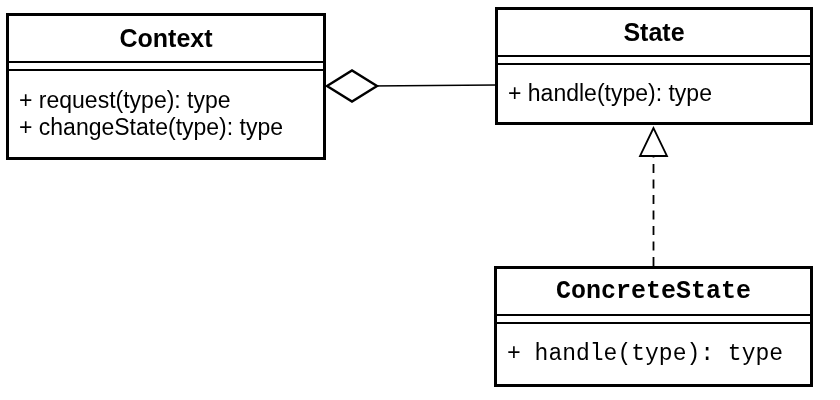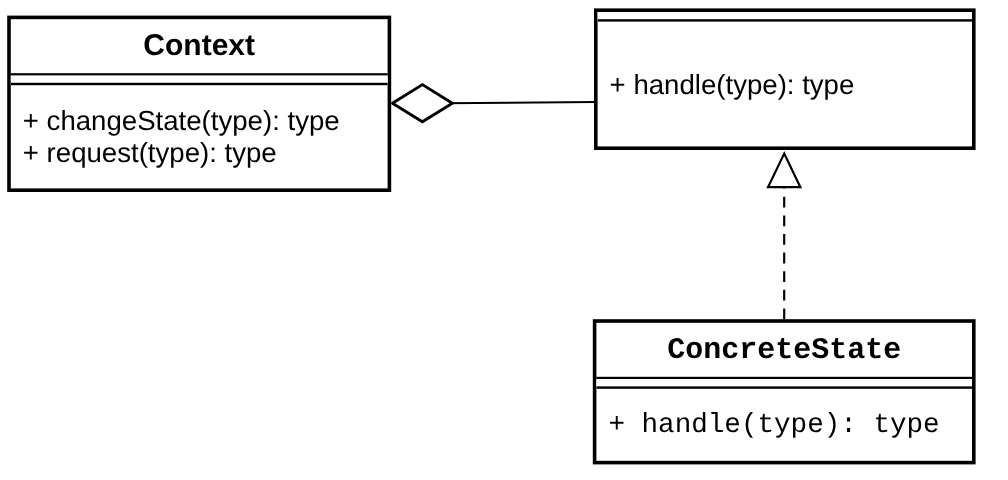--- a/index.html
+++ b/index.html
@@ -71,26 +71,27 @@
     <polygon points="327,86 352,70.5 377,86 352,101.5" fill="#ffffff" stroke="#000000" stroke-width="2.4"></polygon>
 
     <line x1="653.5" y1="266" x2="653.5" y2="157" stroke="#000000" stroke-width="1.8" stroke-dasharray="9 6.5"></line>
     <polygon points="653.5,128 640,156 667,156" fill="#ffffff" stroke="#000000" stroke-width="1.8"></polygon>
   </svg>
 
   <div class="uml-class" id="cls-context">
     <div class="uml-title">Context</div>
     <div class="uml-attrs"></div>
     <div class="uml-methods">
+      <div class="uml-method">+ request(type): type</div>
       <div class="uml-method">+ changeState(type): type</div>
-      <div class="uml-method">+ request(type): type</div>
     </div>
   </div>
 
   <div class="uml-class" id="cls-state">
+    <div class="uml-title">State</div>
     <div class="uml-attrs"></div>
     <div class="uml-methods">
       <div class="uml-method">+ handle(type): type</div>
     </div>
   </div>
 
   <div class="uml-class" id="cls-concrete">
     <div class="uml-title">ConcreteState</div>
     <div class="uml-attrs"></div>
     <div class="uml-methods">

